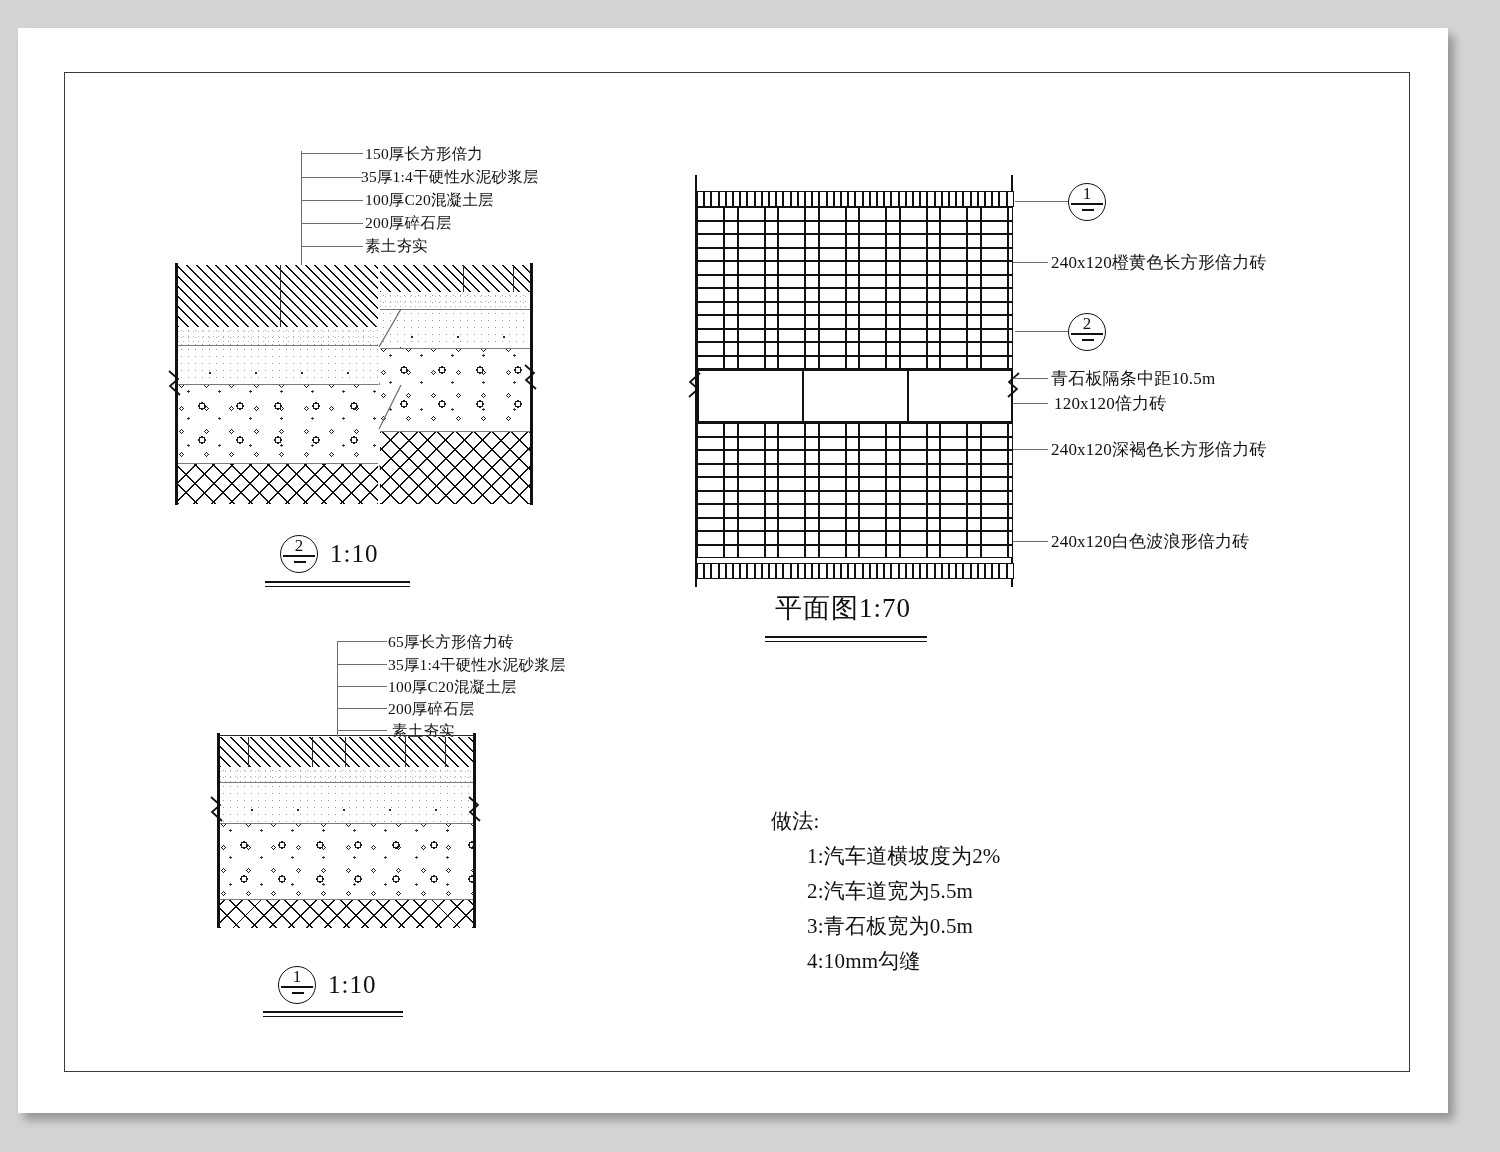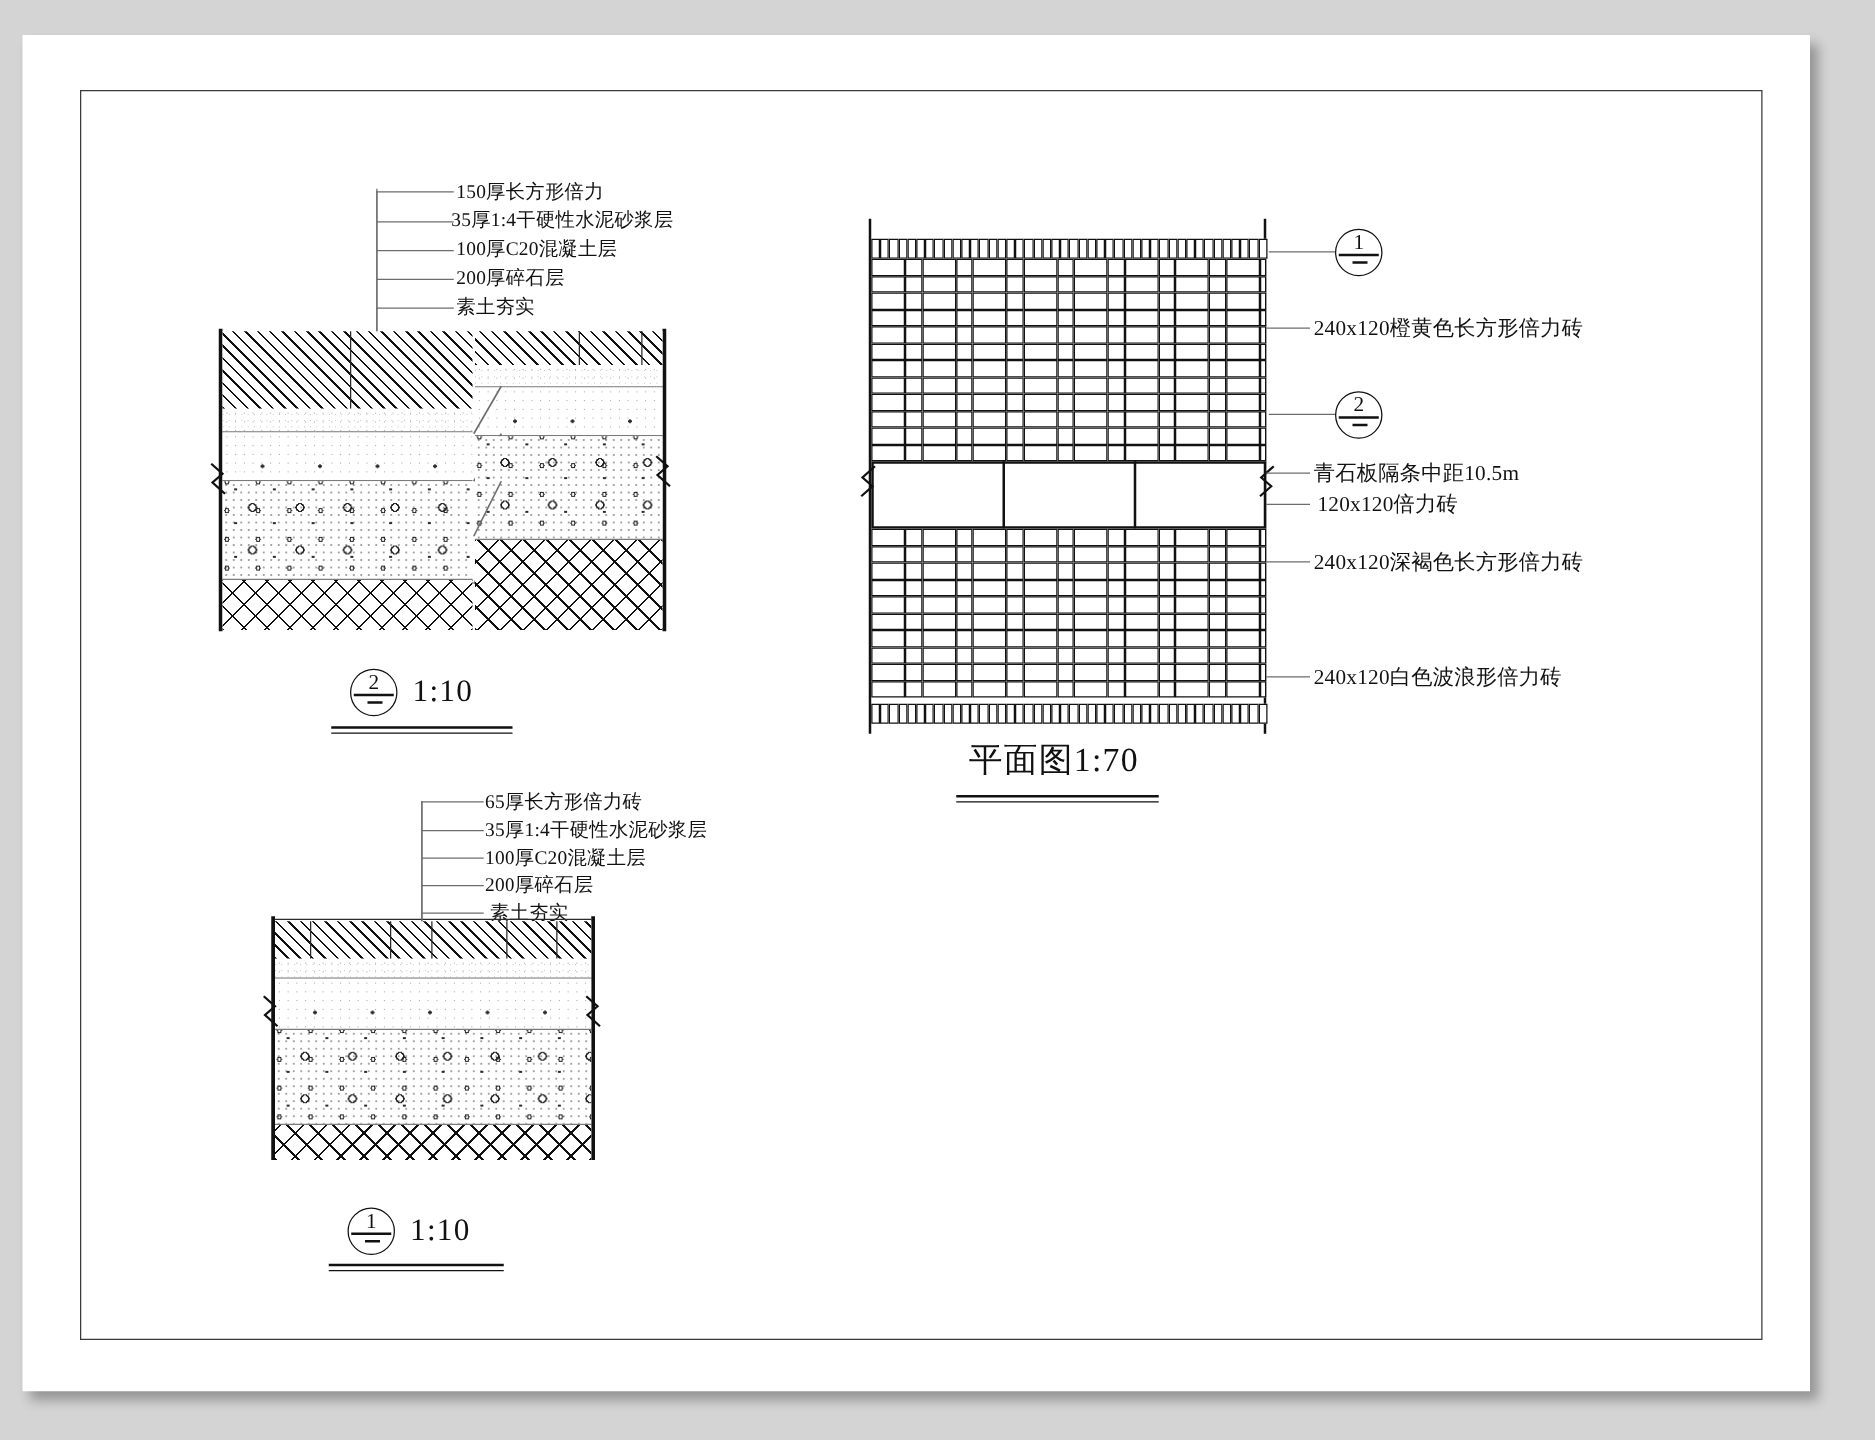--- a/index.html
+++ b/index.html
@@ -748,15 +748,22 @@
 
   <div class="hline" style="left:948px;top:468px;width:35px;"></div>
   <span class="cad lbl-lg" style="position:absolute;left:986px;top:460px;">240x120白色波浪形倍力砖</span>
 
   <span class="cad title-plan" style="left:710px;top:522px;">平面图1:70</span>
   <div class="dblrule" style="left:700px;top:563px;width:162px;">
         <i></i>
         <i></i>
       </div>
 
+  <div class="notes" style="left:706px;top:738px;">
+    <div class="cad nh">做法:</div>
+    <div class="cad ni">1:汽车道横坡度为2%</div>
+    <div class="cad ni">2:汽车道宽为5.5m</div>
+    <div class="cad ni">3:青石板宽为0.5m</div>
+    <div class="cad ni">4:10mm勾缝</div>
+  </div>
 
  </div>
 </div>
 
 </body></html>

